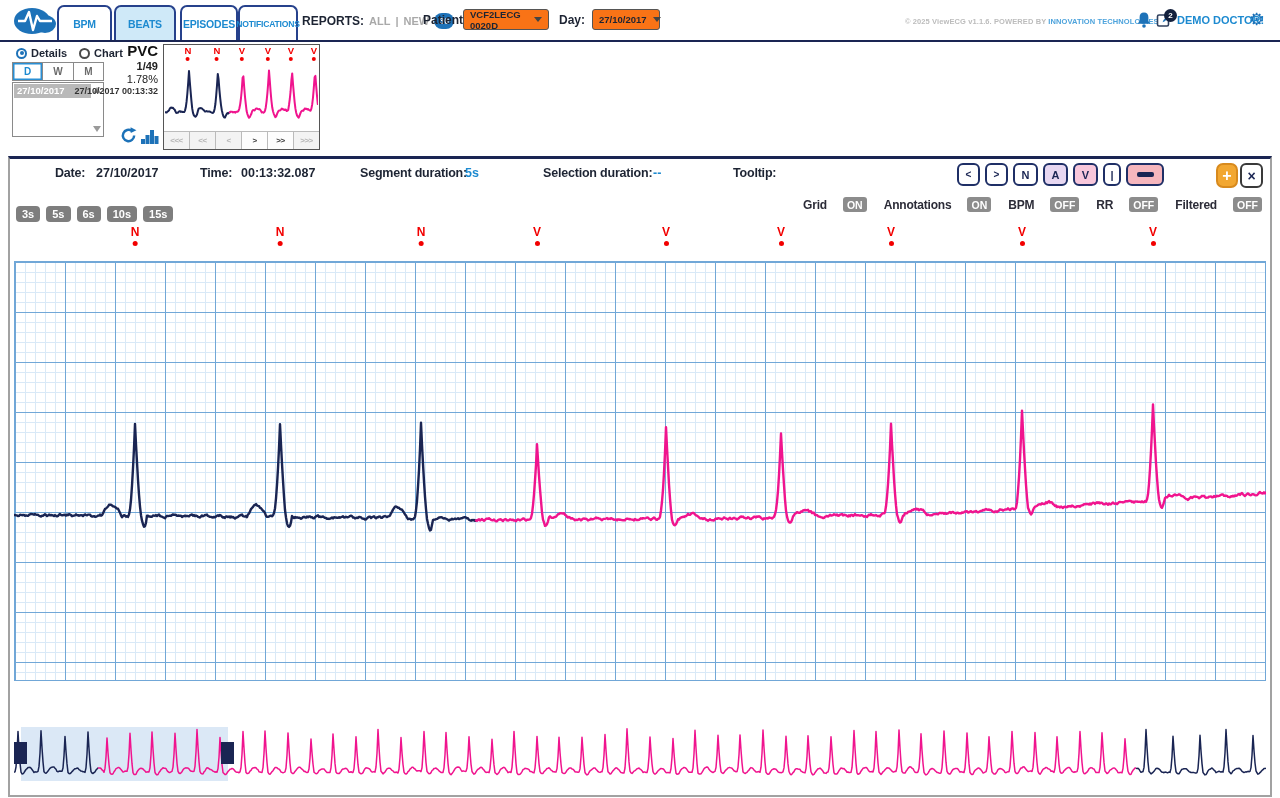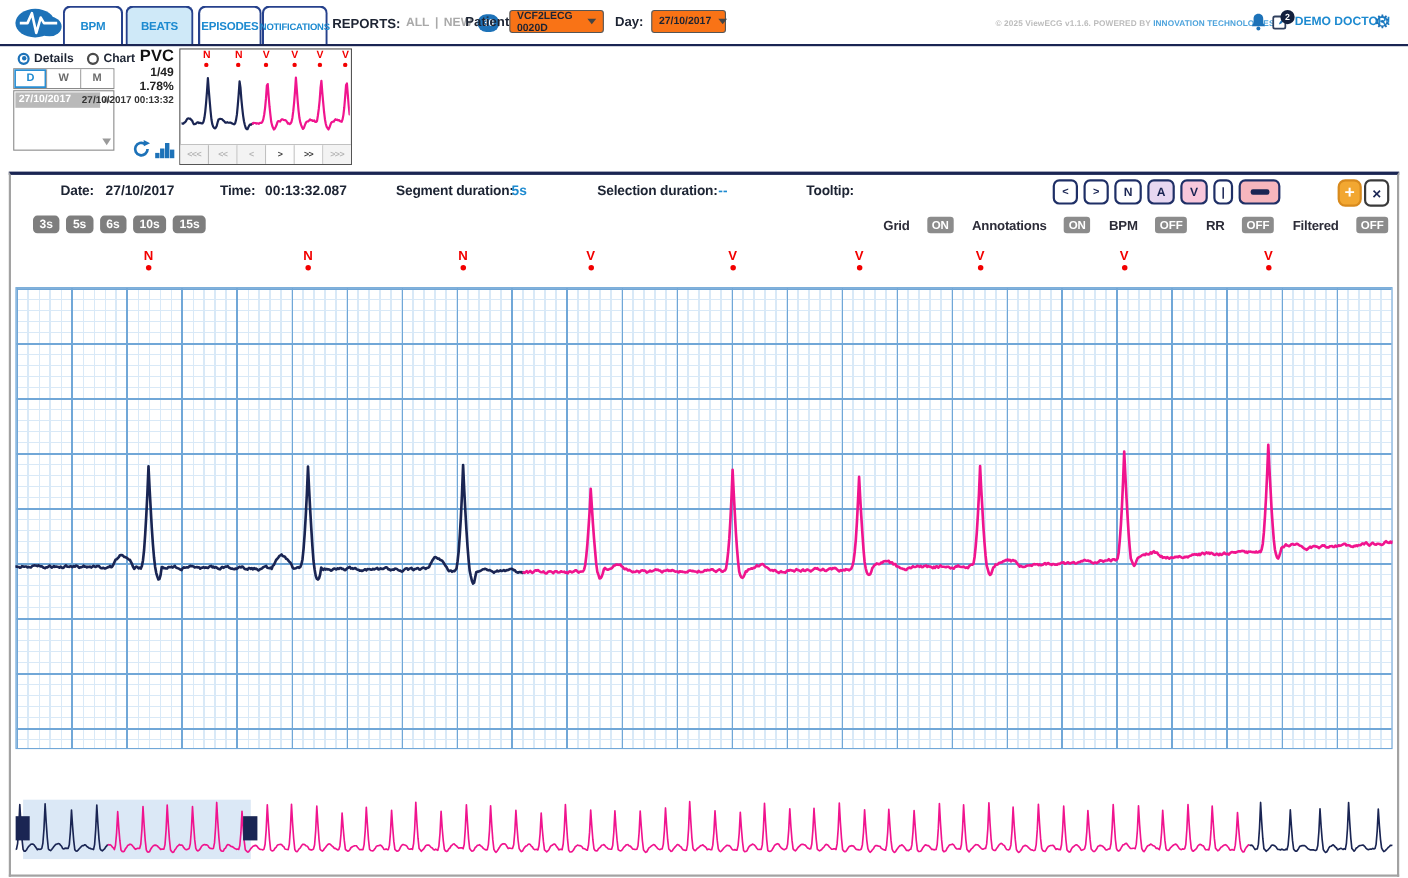--- a/index.html
+++ b/index.html
@@ -78,21 +78,21 @@
   .bb.v{width:25px;background:#f8c7db;}
   .bb.pipe{width:18px;}
   .bb.dash{width:38px;background:#f6b6bd;}
   .dashbar{width:17px;height:4.5px;background:#1a2553;border-radius:2px;}
   #addbtn{position:absolute;left:1216px;top:163px;width:22px;height:25px;border:2px solid #d88a1d;border-radius:7px;
        background:#f2a731;color:#fff;font-size:16px;font-weight:800;display:flex;align-items:center;justify-content:center;
        box-sizing:border-box;cursor:pointer;}
   #closebtn{position:absolute;left:1240px;top:163px;width:23px;height:25px;border:2px solid #3a3a3a;border-radius:6px;
        background:#fff;color:#1a2553;font-size:14px;font-weight:800;display:flex;align-items:center;justify-content:center;
        box-sizing:border-box;cursor:pointer;}
-  #durations{position:absolute;left:16px;top:196px;display:flex;gap:6px;margin-left:14px;}
+  #durations{position:absolute;left:16px;top:206px;display:flex;gap:6px;}
   .dur{background:#7e7e7e;color:#fff;font-size:11px;font-weight:800;border-radius:4px;padding:2px 6px;cursor:pointer;}
   #toggles{position:absolute;right:18px;top:197px;display:flex;gap:17px;}
   .tg{display:flex;align-items:center;gap:4px;}
   .tglbl{font-size:12px;font-weight:800;color:#2c2c38;letter-spacing:-0.2px;}
   .tgbadge{background:#8c8c8c;color:#fff;font-size:10.5px;font-weight:800;border-radius:3px;padding:1.5px 4px;cursor:pointer;margin-left:12px;}
 
   
   #annotations{position:absolute;left:14px;top:226px;width:1252px;height:30px;}
   .ann{position:absolute;transform:translateX(-50%);display:flex;flex-direction:column;align-items:center;color:#f20000;cursor:pointer;}
   .ann-l{font-size:12px;font-weight:800;line-height:12px;}
@@ -181,21 +181,21 @@
   </div>
 
   <div id="datelist">
     <div class="dateitem">27/10/2017</div>
     <span class="tri-up"></span>
     <span class="tri-dn"></span>
   </div>
 
   <div class="pvc-t" style="top:42px;font-size:15px;font-weight:700">PVC</div>
   <div class="pvc-t" style="top:60px;font-size:11px;font-weight:800;color:#222">1/49</div>
-  <div class="pvc-t" style="top:73px;font-size:11px;font-weight:700;color:#222">1.78%</div>
+  <div class="pvc-t" style="top:73px;font-size:11px;font-weight:400;color:#222">1.78%</div>
   <div class="pvc-t" style="top:86px;font-size:9px;font-weight:700;color:#333">27/10/2017 00:13:32</div>
 
   <svg class="abs" style="left:120px;top:127px" width="17" height="17" viewBox="0 0 18 18">
     <path d="M15 9 a6 6 0 1 1-2.4-4.8" fill="none" stroke="#1d72b8" stroke-width="2.6"></path>
     <polygon points="11.2,0.2 17.4,3.4 11.4,6.4" fill="#1d72b8"></polygon>
   </svg>
   <svg class="abs" style="left:141px;top:126px" width="18" height="18" viewBox="0 0 18 18">
     <rect x="0" y="13" width="4" height="5" fill="#1d72b8"></rect>
     <rect x="4.5" y="9" width="4" height="9" fill="#1d72b8"></rect>
     <rect x="9" y="4" width="4" height="14" fill="#1d72b8"></rect>

